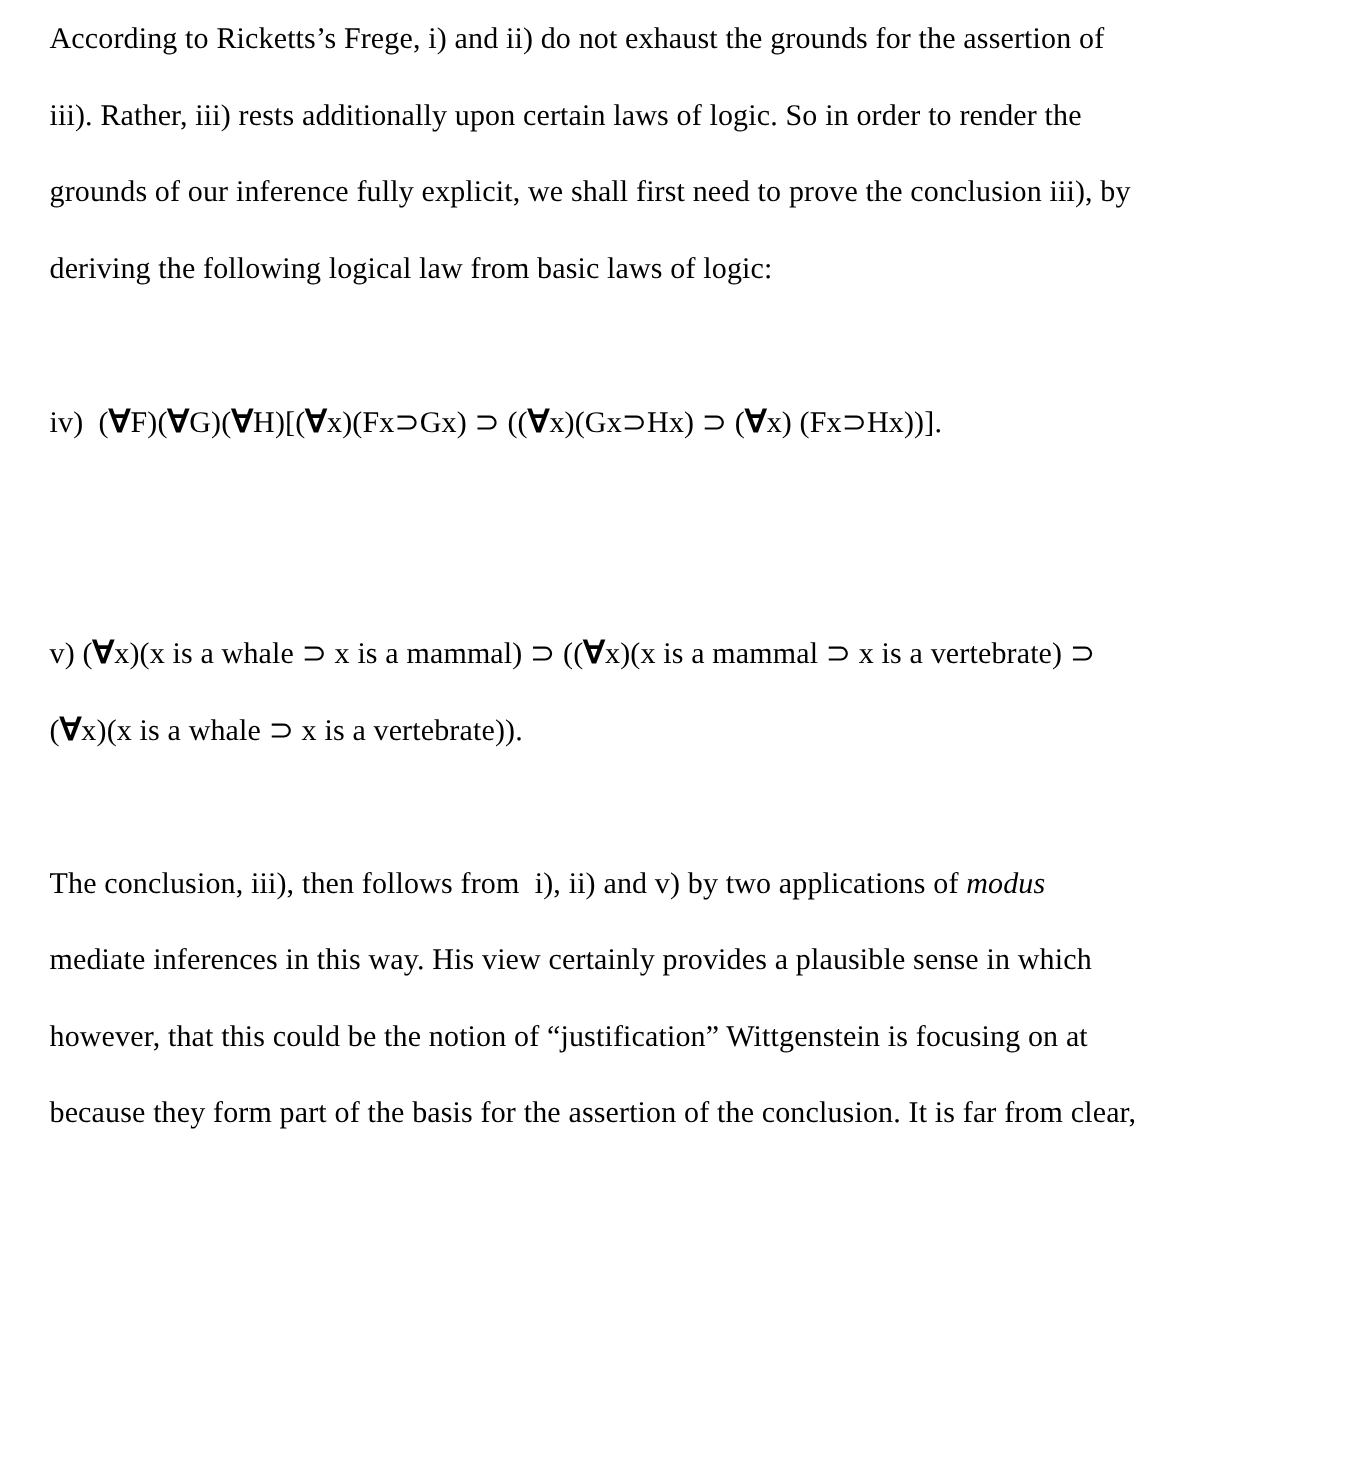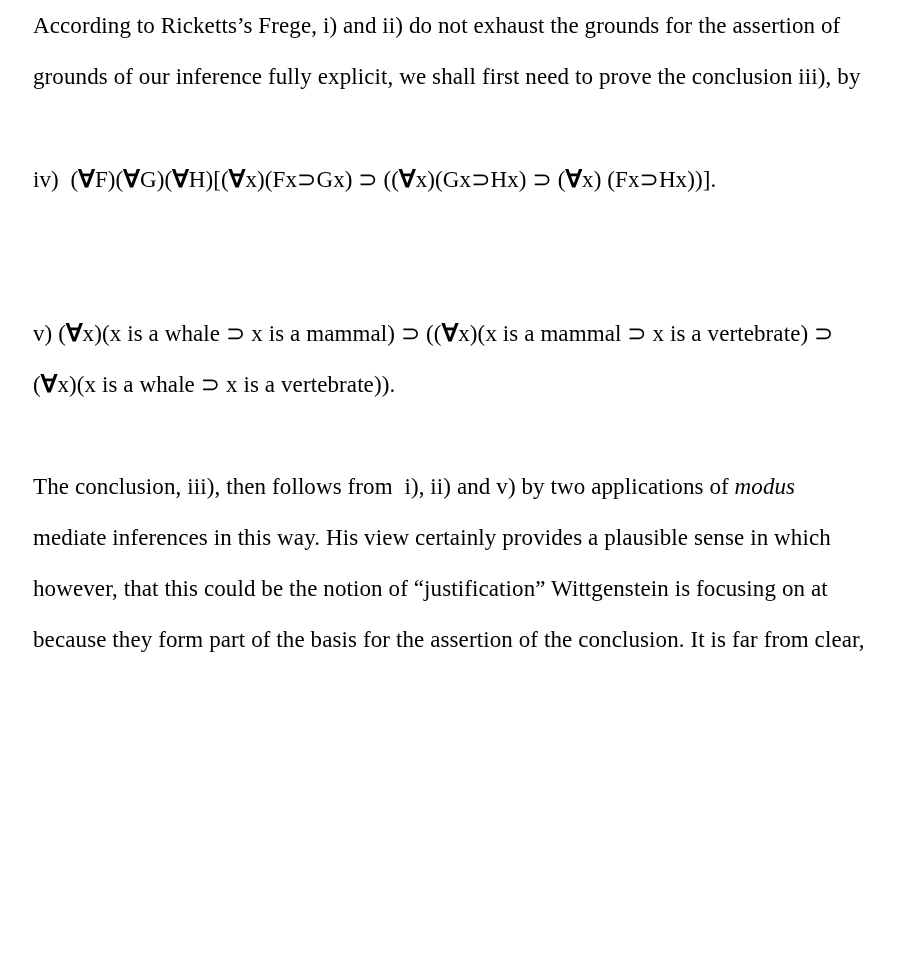--- a/index.html
+++ b/index.html
@@ -16,21 +16,21 @@
     font-family: "Liberation Serif", serif;
     overflow: hidden;
     box-sizing: border-box;
     padding-left: 33px;
     padding-right: 28px;
   }
   .line {
     height: 51.2px;
     display: flex;
     align-items: center;
-    font-size: 23px;
+    font-size: 20px;
     line-height: 1;
     white-space: pre;      
     letter-spacing: 0.1px;
   }
   .line.indent {
     padding-left: 67px;
   }
   .seg.italic {
     font-style: italic;
     font-family: Liberation Serif, serif;
@@ -39,21 +39,23 @@
     font-weight: bold;
     font-size: 1.05em;
   }
 </style>
 </head>
 <body>
 
 <div class="page">
   <div id="text-body">
       <div class="line"><span class="seg">According to Ricketts’s Frege, i) and ii) do not exhaust the grounds for the assertion of</span></div>
+      <div class="line"><span class="seg">iii). Rather, iii) rests additionally upon certain laws of logic. So in order to render the</span></div>
       <div class="line"><span class="seg">grounds of our inference fully explicit, we shall first need to prove the conclusion iii), by</span></div>
+      <div class="line"><span class="seg">deriving the following logical law from basic laws of logic:</span></div>
       <div class="line"></div>
       <div class="line"><span class="seg">iv)  (<span class="forall">∀</span>F)(<span class="forall">∀</span>G)(<span class="forall">∀</span>H)[(<span class="forall">∀</span>x)(Fx⊃Gx) ⊃ ((<span class="forall">∀</span>x)(Gx⊃Hx) ⊃ (<span class="forall">∀</span>x) (Fx⊃Hx))].</span></div>
       <div class="line"></div>
       <div class="line"></div>
       <div class="line"><span class="seg">v) (<span class="forall">∀</span>x)(x is a whale ⊃ x is a mammal) ⊃ ((<span class="forall">∀</span>x)(x is a mammal ⊃ x is a vertebrate) ⊃</span></div>
       <div class="line"><span class="seg">(<span class="forall">∀</span>x)(x is a whale ⊃ x is a vertebrate)).</span></div>
       <div class="line"></div>
       <div class="line"><span class="seg">The conclusion, iii), then follows from  i), ii) and v) by two applications of </span><span class="seg italic">modus</span></div>
       <div class="line"><span class="seg">mediate inferences in this way. His view certainly provides a plausible sense in which</span></div>
       <div class="line"><span class="seg">however, that this could be the notion of “justification” Wittgenstein is focusing on at</span></div>

